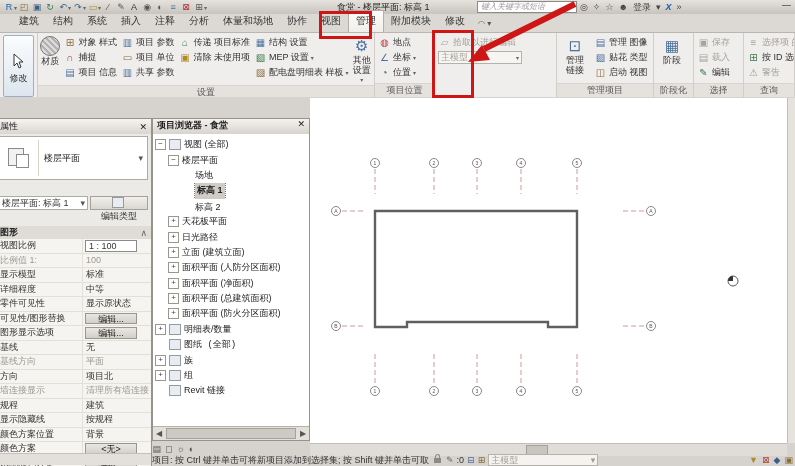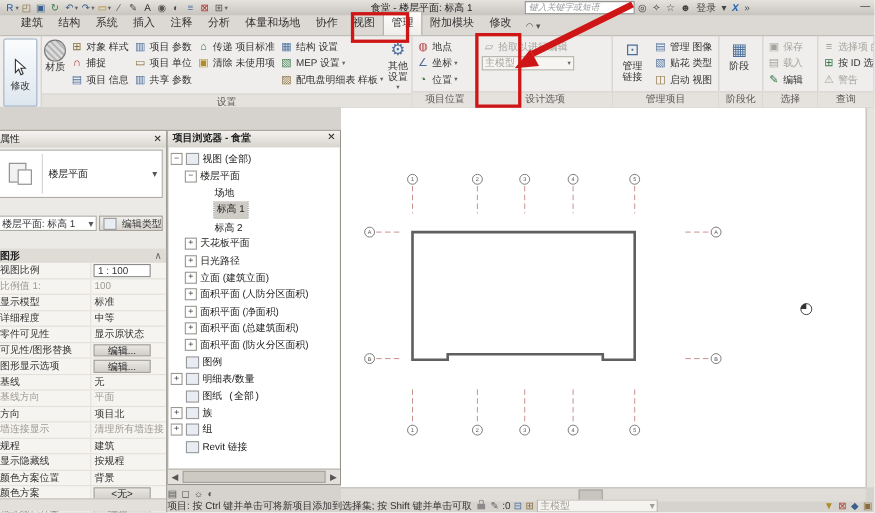--- a/index.html
+++ b/index.html
@@ -57,22 +57,22 @@
   #props-header{height:15px;background:linear-gradient(#f6f4f1,#d9d6d0);display:flex;align-items:center;
     justify-content:space-between;padding:0 4px;color:#222;}
   #type-selector{height:42px;margin:2px 3px;background:#fff;border:1px solid #aeaba4;display:flex;align-items:center;}
   .ts-img{width:38px;height:36px;border-right:1px solid #d5d2cc;position:relative;}
   .ts-img:before{content:"";position:absolute;left:8px;top:8px;width:14px;height:16px;border:1px solid #8a8a8a;background:#f2f2f2;}
   .ts-img:after{content:"";position:absolute;left:16px;top:14px;width:11px;height:12px;border:1px solid #8a8a8a;background:#fff;}
   #ts-label{flex:1;padding-left:5px;color:#222;}
   #inst-row{display:flex;height:14px;margin:16px 3px;gap:2px;}
   #inst-combo{flex:1;background:#fff;border:1px solid #aeaba4;display:flex;align-items:center;
     justify-content:space-between;padding:0 2px;overflow:hidden;white-space:nowrap;}
-  #edit-type-btn{width:56px;display:flex;align-items:center;gap:2px;justify-content:flex-end;
-    background:linear-gradient(#f1efec,#dad7d1);border:1px solid #a5a29b;}
+  #edit-type-btn{width:56px;display:flex;align-items:center;gap:2px;justify-content:flex-start;
+    background:linear-gradient(#f1efec,#dad7d1);border:1px solid #a5a29b;flex-direction:column;}
   #sect-graphics{height:13px;background:#dfdcd6;display:flex;align-items:center;
     justify-content:space-between;padding:0 4px;font-weight:bold;color:#222;}
   #prows{background:#f6f4f1;}
   .prow{display:flex;height:13.5px;line-height:13.5px;border-bottom:1px solid #e3e0da;overflow:hidden;}
   .prow .pl{width:82px;padding-left:4px;border-right:1px solid #e3e0da;white-space:nowrap;overflow:hidden;}
   .prow .pv{flex:1;padding-left:3px;white-space:nowrap;overflow:hidden;}
   .prow.dis{color:#9d9a93;}
   .pv-input{flex:1;margin:1px 14px 1px 2px;border:1px solid #8a8a8a;background:#fff;padding-left:3px;
     line-height:10px;}
   .pv-btn{flex:1;margin:1px 14px 1px 2px;border:1px solid #9a978f;text-align:center;
@@ -85,21 +85,21 @@
     border:1px solid #96938b;box-sizing:border-box;z-index:4;}
   #browser-header{height:15px;background:linear-gradient(#f4f2ee,#d7d4ce);display:flex;align-items:flex-start;
     justify-content:space-between;padding:0 4px;color:#222;font-weight:bold;}
   #tree{padding:3px 0 0 2px;overflow:hidden;height:290px;}
   .titem{display:flex;align-items:center;height:15.4px;white-space:nowrap;overflow:hidden;}
   .texp{width:9px;height:9px;border:1px solid #9a978f;background:#fff;font-size:8px;line-height:7px;
     text-align:center;color:#444;margin-right:3px;flex:none;}
   .texp.none{visibility:hidden;}
   .tico{width:10px;height:9px;border:1px solid #9a9a9a;background:#e8edf3;margin-right:3px;flex:none;}
   .tlabel{color:#222;}
-  .titem.sel .tlabel{font-weight:normal;background:#cfccc6;outline:1px dotted #777;padding:12px 2px;}
+  .titem.sel .tlabel{font-weight:bold;background:#cfccc6;outline:1px dotted #777;padding:12px 2px;}
   #browser-hscroll{position:absolute;left:0;bottom:0;width:100%;height:13px;background:#e3e0db;
     border-top:1px solid #b5b2ac;display:flex;align-items:center;}
   .scr-arrow{width:12px;text-align:center;color:#555;font-size:8px;}
   #browser-thumb{height:9px;flex:1;margin:0 1px;background:#cdcac4;border:1px solid #a5a29b;}
   
   #canvas{position:absolute;left:310px;top:98px;width:477px;height:345px;background:#fff;}
   #canvas-vscroll{position:absolute;left:787px;top:98px;width:8px;height:345px;background:#e6e3de;
     border-left:1px solid #c2bfb9;}
   #canvas-hscroll{position:absolute;left:310px;top:443px;width:477px;height:12px;background:#e0ddd8;
     border-top:1px solid #c2bfb9;}
@@ -293,23 +293,20 @@
               <span>拾取以进行编辑</span>
             </div>
             <div class="smallitem dis">
               <span class="mini-dd">
                 <span>主模型</span>
                 <span class="caret">▾</span>
               </span>
             </div>
           </div>
         </div>
-        <div class="panel-label">
-          <span>设计选项</span>
-        </div>
       </div>
       <div class="panel" style="width: 97px;">
         <div class="panel-content">
           <div class="bigbtn">
             <span class="bicon">⊡</span>
             <span>管理</span>
             <span>链接</span>
           </div>
           <div class="smallcol">
             <div class="smallitem">
@@ -533,25 +530,20 @@
           <span class="texp">+</span>
           <span class="tlabel">面积平面 (净面积)</span>
         </div>
         <div class="titem" style="padding-left: 13px;">
           <span class="texp">+</span>
           <span class="tlabel">面积平面 (总建筑面积)</span>
         </div>
         <div class="titem" style="padding-left: 13px;">
           <span class="texp">+</span>
           <span class="tlabel">面积平面 (防火分区面积)</span>
-        </div>
-        <div class="titem" style="padding-left: 0px;">
-          <span class="texp none">+</span>
-          <span class="tico"></span>
-          <span class="tlabel">图例</span>
         </div>
         <div class="titem" style="padding-left: 0px;">
           <span class="texp">+</span>
           <span class="tico"></span>
           <span class="tlabel">明细表/数量</span>
         </div>
         <div class="titem" style="padding-left: 0px; font-family: Liberation Mono, monospace;">
           <span class="texp none">+</span>
           <span class="tico"></span>
           <span class="tlabel">图纸 (全部)</span>

